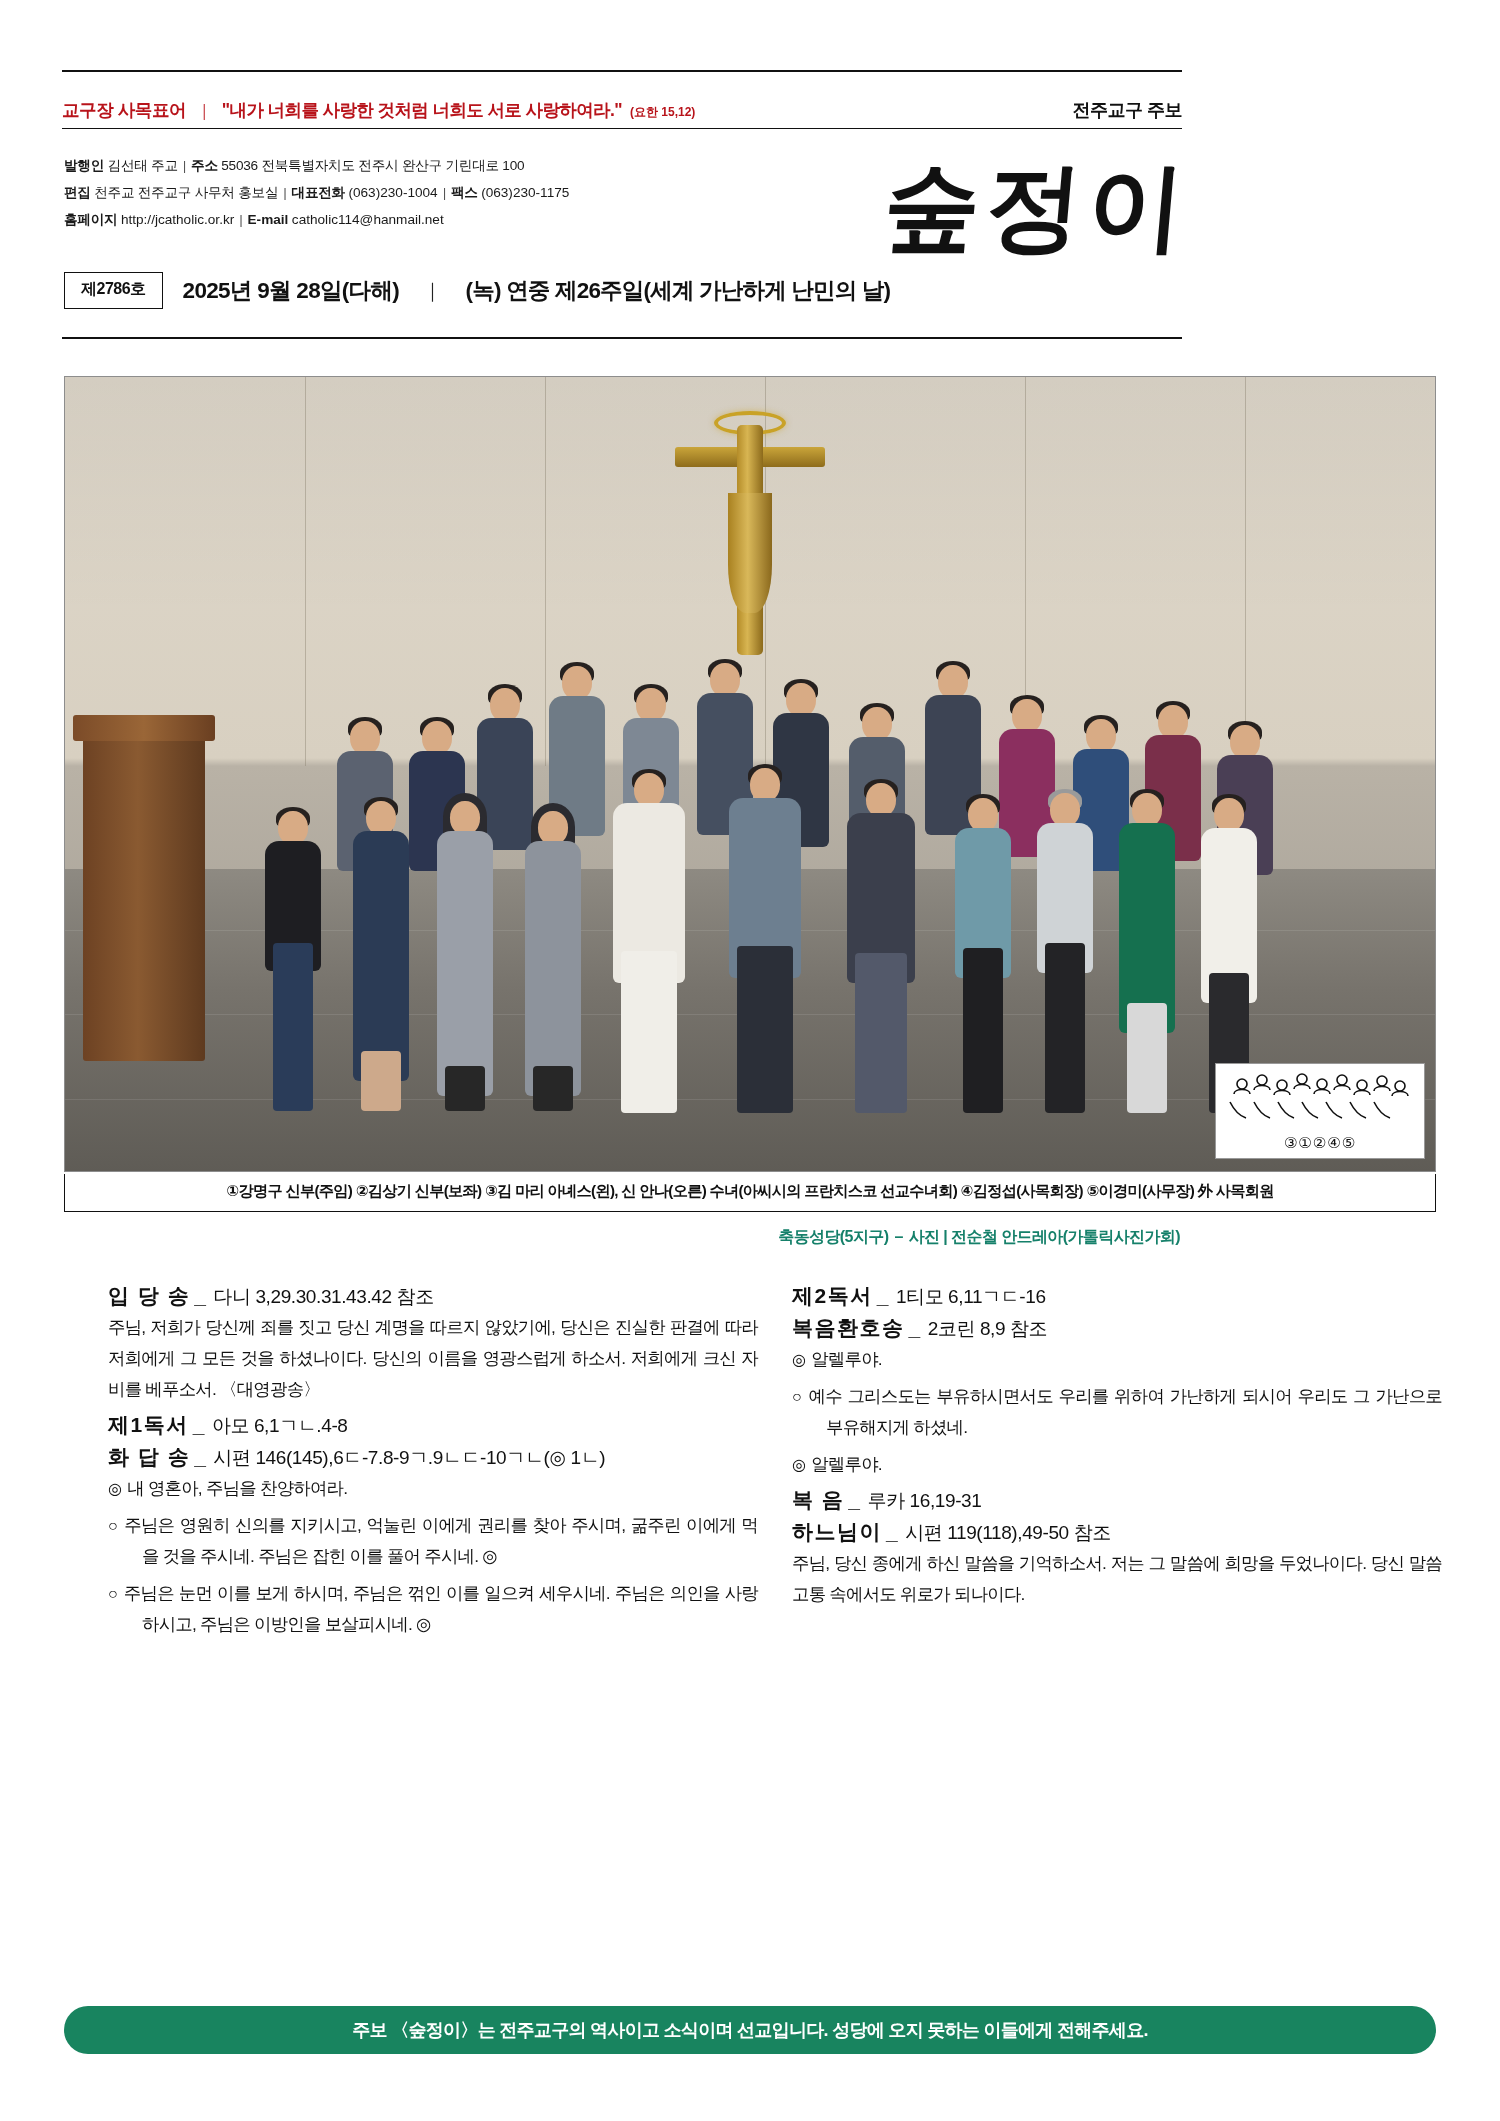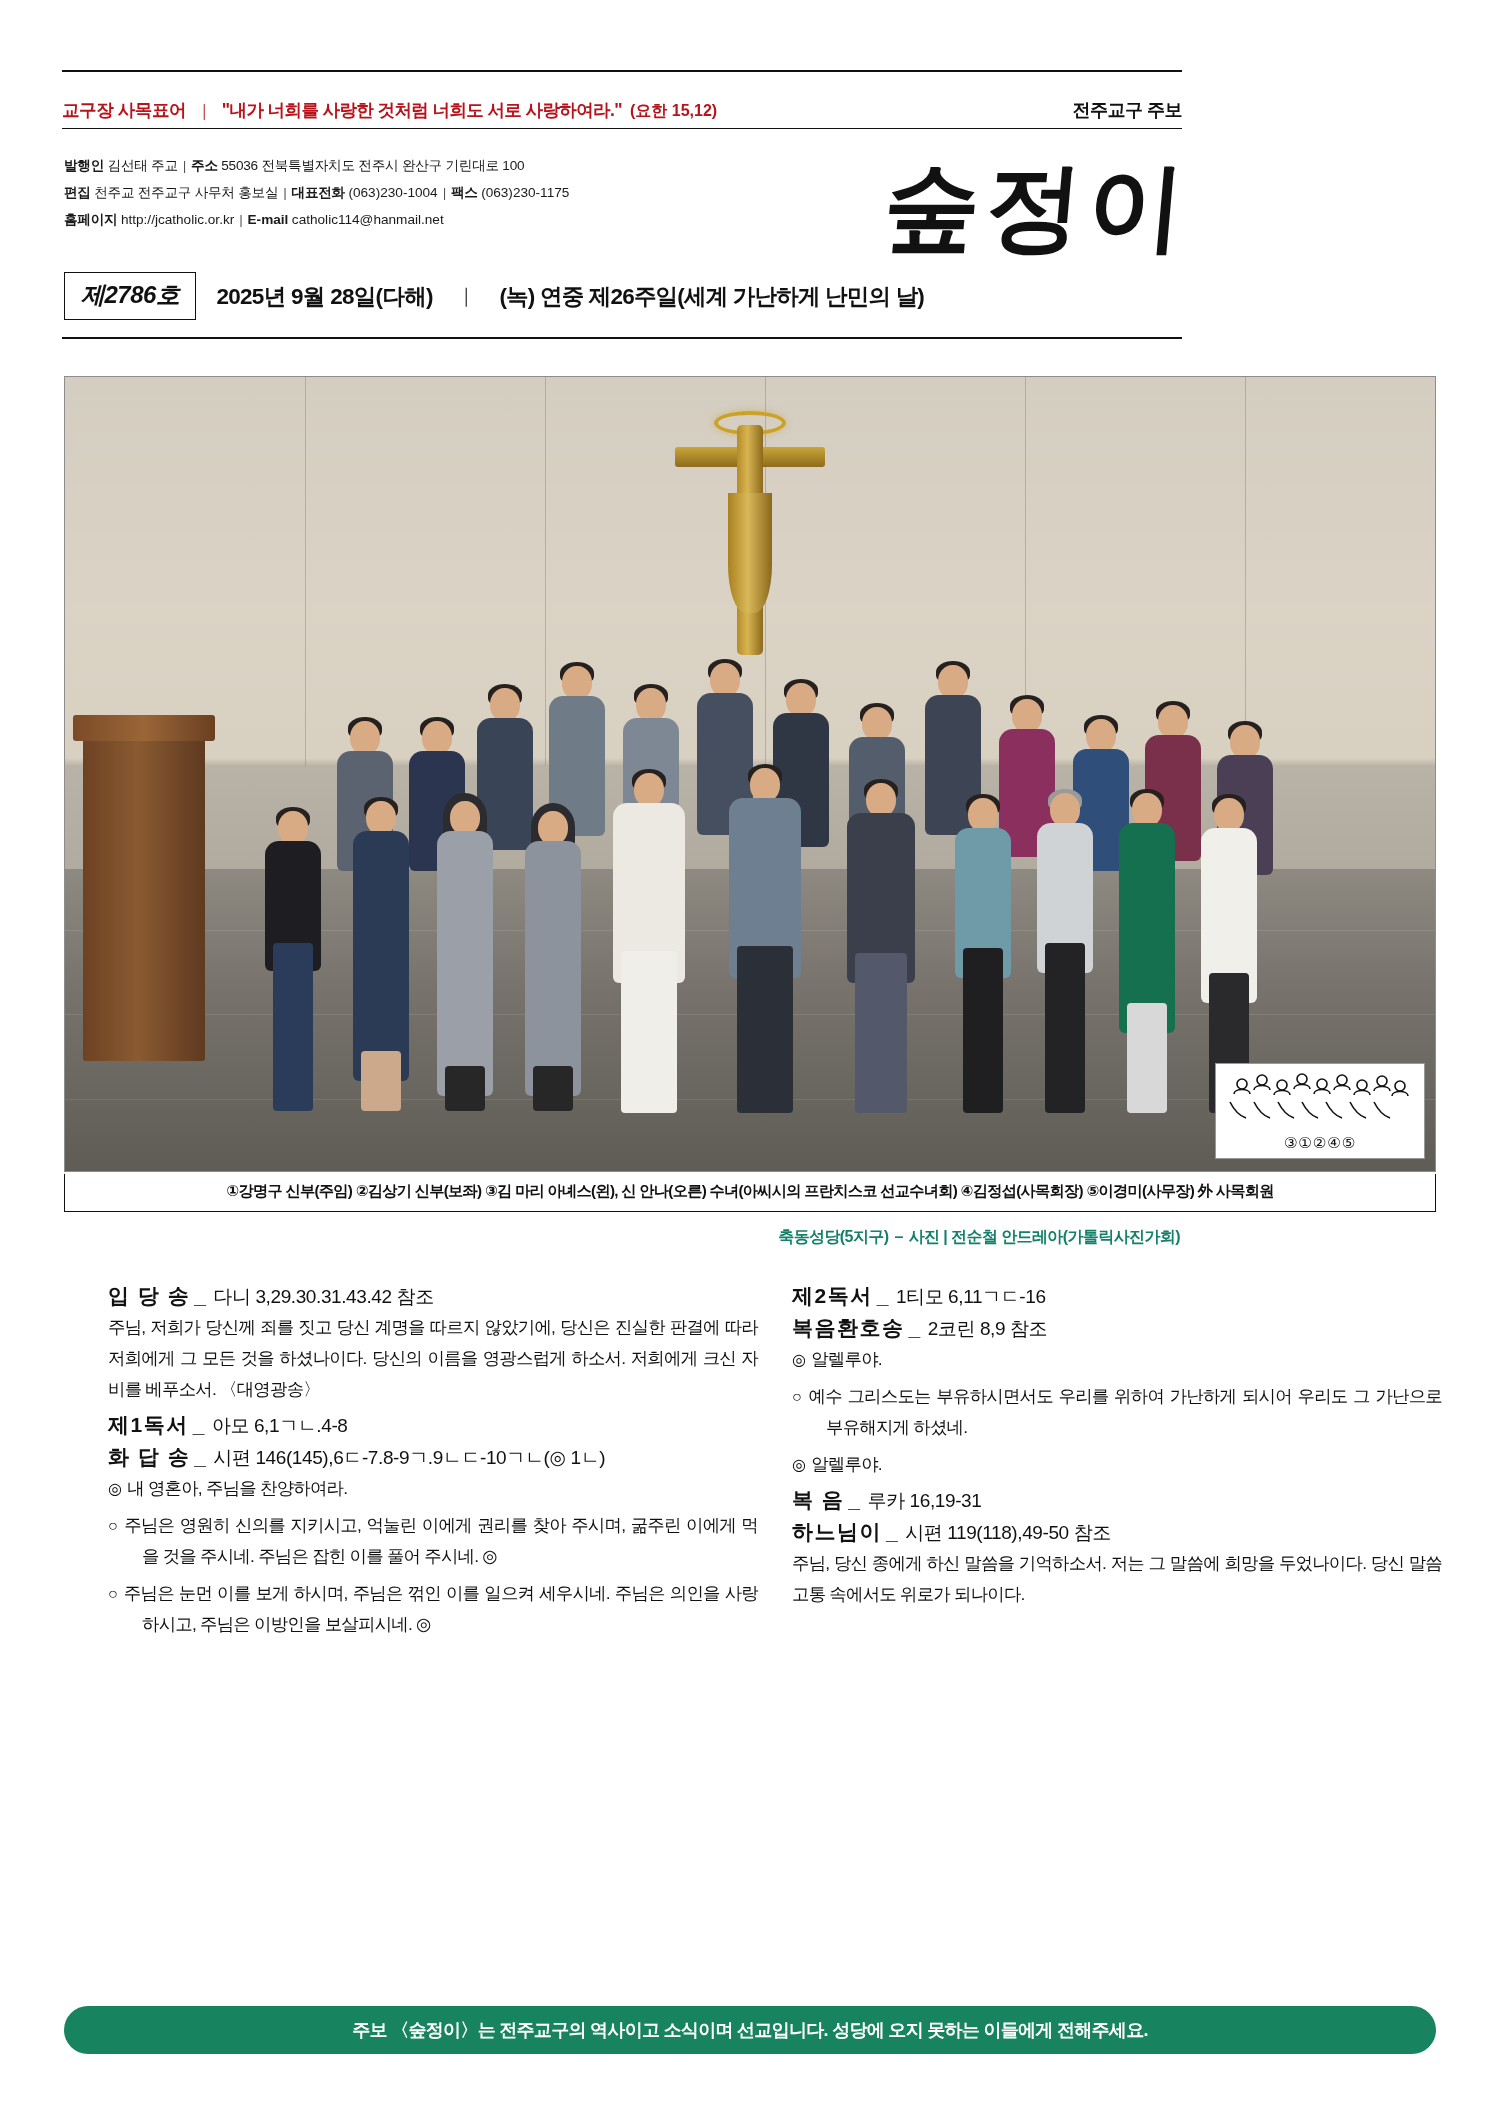--- a/index.html
+++ b/index.html
@@ -26,21 +26,21 @@
     border-top: 2px solid #111;
   }
   .motto-row {
     position: absolute; left: 62px; right: 62px; top: 98px;
     display: flex; align-items: baseline; justify-content: space-between;
   }
   .motto-left { display: flex; align-items: baseline; gap: 8px; }
   .motto-label { color: #b8131a; font-weight: bold; font-size: 17.5px; letter-spacing: -0.4px; }
   .motto-sep { color: #b8131a; font-size: 16px; padding: 0 2px; }
   .motto-text { color: #b8131a; font-weight: bold; font-size: 17.5px; letter-spacing: -0.6px; }
-  .motto-ref { color: #b8131a; font-weight: bold; font-size: 16px; }
+  .motto-ref { color: #b8131a; font-weight: bold; font-size: 12px; }
   .diocese-name { font-weight: bold; font-size: 18px; letter-spacing: -0.5px; }
 
   .motto-rule {
     position: absolute; left: 62px; right: 62px; top: 128px;
     border-top: 1.6px solid #111;
   }
 
   
   .imprint {
     position: absolute; left: 64px; top: 152px; width: 820px;
@@ -67,21 +67,21 @@
   }
 
   
   .issue-row {
     position: absolute; left: 64px; top: 272px;
     display: flex; align-items: center; gap: 20px;
   }
   .issue-box {
     border: 1.6px solid #111;
     padding: 6px 16px 8px;
-    font-size: 24px; font-weight: bold; letter-spacing: -0.5px; font-style: italic;
+    font-size: 16px; font-weight: bold; letter-spacing: -0.5px;
   }
   .issue-date { font-size: 22.5px; font-weight: bold; letter-spacing: -0.7px; }
   .issue-bar { font-size: 19px; color: #222; padding: 0 4px; }
   .issue-desc { font-size: 22.5px; font-weight: bold; letter-spacing: -0.8px; }
 
   .issue-rule {
     position: absolute; left: 62px; right: 62px; top: 337px;
     border-top: 2px solid #111;
   }
 

